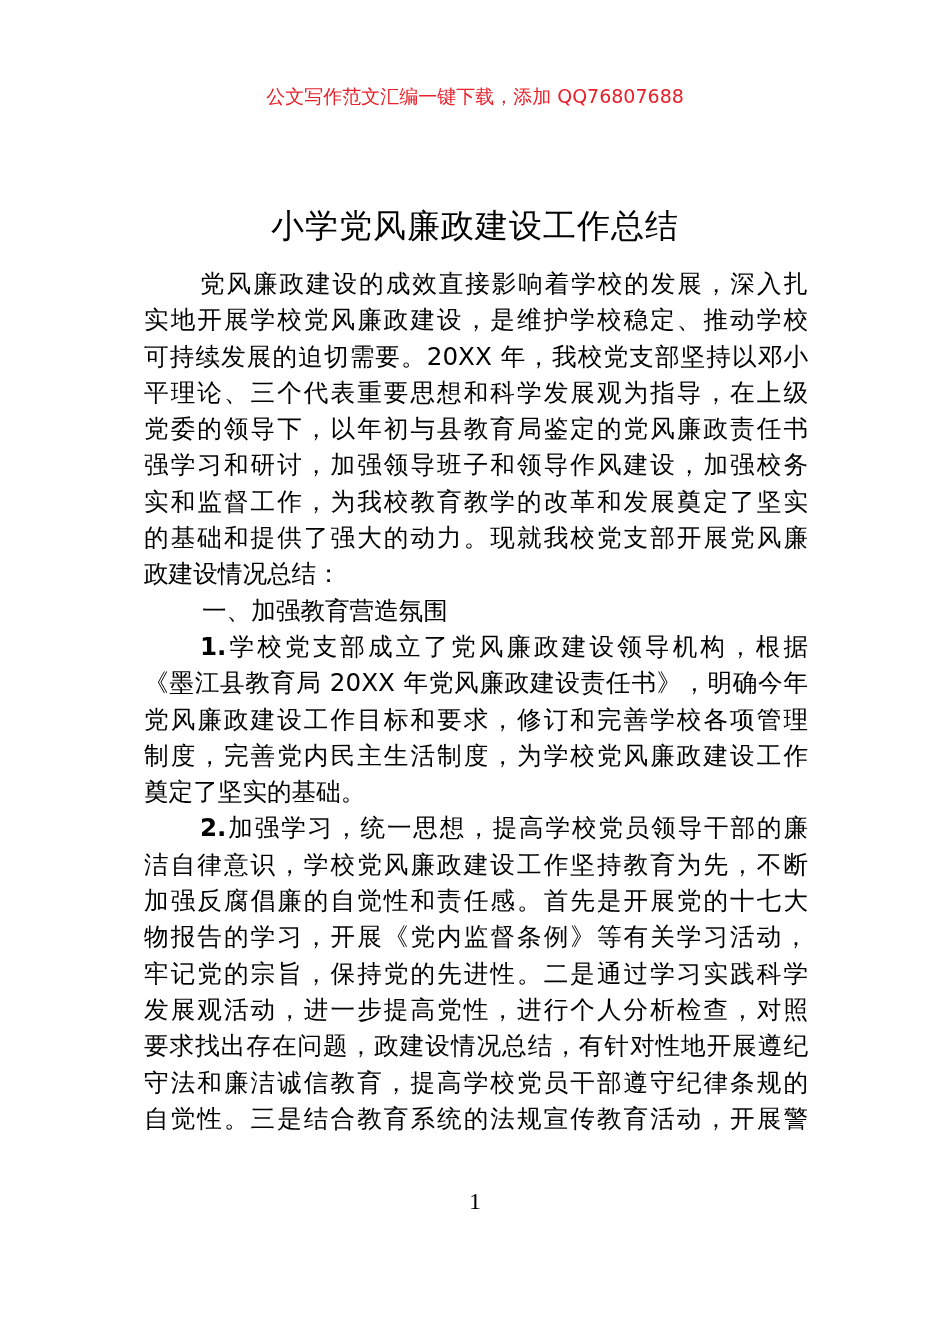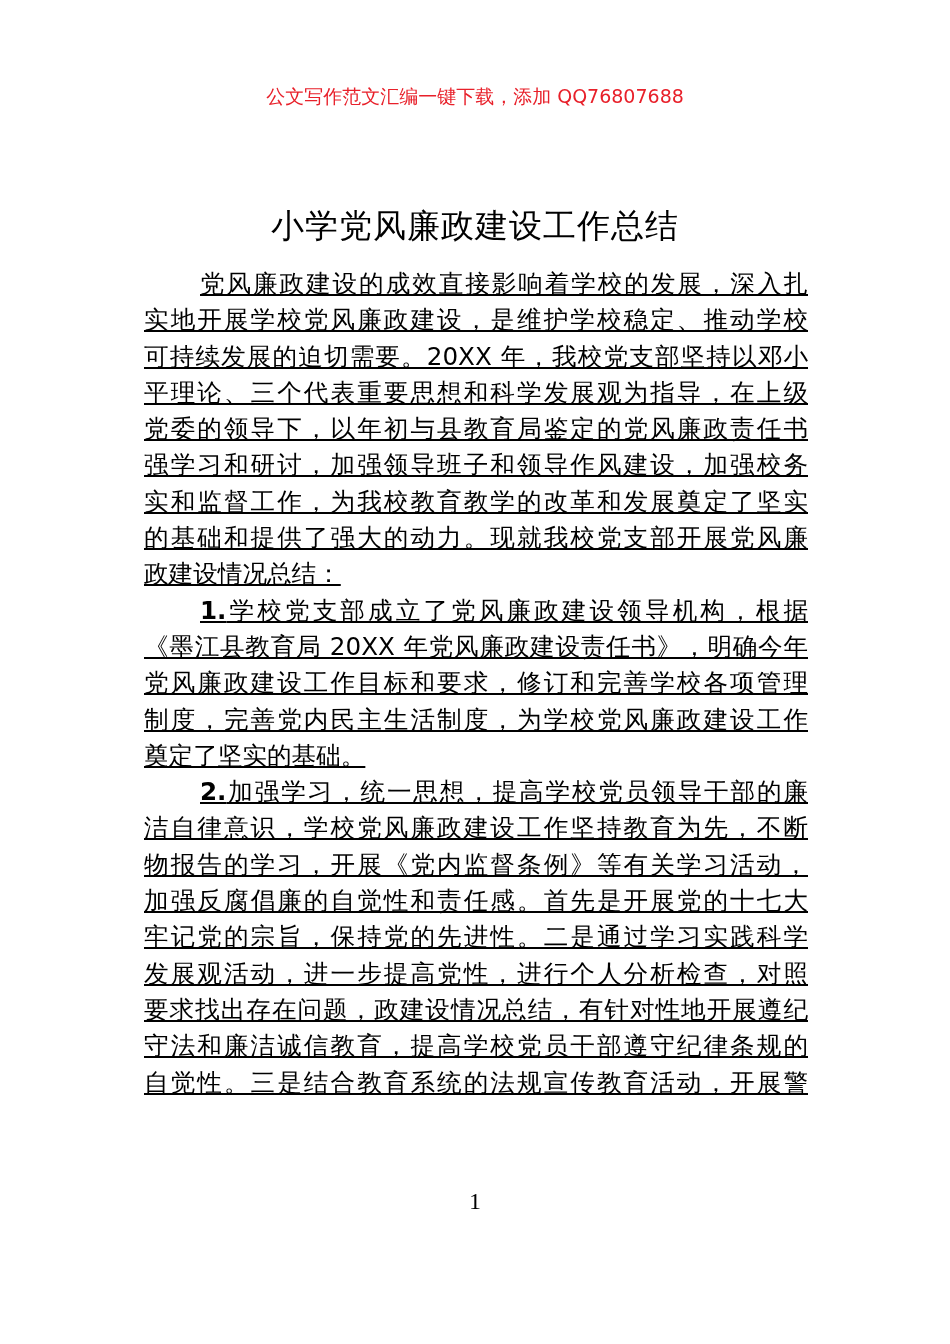--- a/index.html
+++ b/index.html
@@ -3,21 +3,21 @@
 <meta charset="utf-8">
 <style>
   html, body { margin: 0; padding: 0; background: #ffffff; }
   body { width: 950px; height: 1344px; position: relative; overflow: hidden;
          font-family: "DejaVu Sans", "Liberation Sans", sans-serif; color: #000; }
   .page { position: absolute; left: 0; top: 0; width: 950px; height: 1344px; background: #fff; border-radius: 29px; }
   .banner { position: absolute; top: 84px; left: 0; width: 950px; text-align: center;
             color: #e8202a; font-size: 19px; letter-spacing: 0px; }
   .title { position: absolute; top: 176px; left: 0; width: 950px; text-align: center;
            font-size: 33px; letter-spacing: 1px; margin-top: 28px; }
-  .body { position: absolute; top: 266px; left: 144px; width: 664px; text-decoration: underline; }
+  .body { position: absolute; top: 266px; left: 144px; width: 664px; }
   .line { display: block; height: 36.3px; line-height: 36.3px; font-size: 24.6px;
           white-space: nowrap; text-align: justify; text-align-last: justify; }
   .line.last { text-align-last: left; }
   .indent2 { padding-left: 56px; }
   .indent-h { padding-left: 58px; }
   .num { font-weight: bold; }
   .pagenum { position: absolute; top: 1188px; left: 0; width: 950px; text-align: center;
              font-family: "Liberation Serif", "DejaVu Serif", serif; font-size: 24px; }
 </style>
 </head>
@@ -32,31 +32,32 @@
     <span class="line indent2">党风廉政建设的成效直接影响着学校的发展，深入扎</span>
     <span class="line">实地开展学校党风廉政建设，是维护学校稳定、推动学校</span>
     <span class="line">可持续发展的迫切需要。20XX 年，我校党支部坚持以邓小</span>
     <span class="line">平理论、三个代表重要思想和科学发展观为指导，在上级</span>
     <span class="line">党委的领导下，以年初与县教育局鉴定的党风廉政责任书</span>
     <span class="line">强学习和研讨，加强领导班子和领导作风建设，加强校务</span>
     <span class="line">实和监督工作，为我校教育教学的改革和发展奠定了坚实</span>
     <span class="line">的基础和提供了强大的动力。现就我校党支部开展党风廉</span>
     <span class="line last">政建设情况总结：</span>
 
+    <span class="line last indent-h">一、加强教育营造氛围</span>
 
     <span class="line indent2"><b class="num">1.</b><span>学校党支部成立了党风廉政建设领导机构，根据</span></span>
     <span class="line">《墨江县教育局 20XX 年党风廉政建设责任书》，明确今年</span>
     <span class="line">党风廉政建设工作目标和要求，修订和完善学校各项管理</span>
     <span class="line">制度，完善党内民主生活制度，为学校党风廉政建设工作</span>
     <span class="line last">奠定了坚实的基础。</span>
 
     <span class="line indent2"><b class="num">2.</b><span>加强学习，统一思想，提高学校党员领导干部的廉</span></span>
     <span class="line">洁自律意识，学校党风廉政建设工作坚持教育为先，不断</span>
+    <span class="line">加强反腐倡廉的自觉性和责任感。首先是开展党的十七大</span>
     <span class="line">物报告的学习，开展《党内监督条例》等有关学习活动，</span>
-    <span class="line">加强反腐倡廉的自觉性和责任感。首先是开展党的十七大</span>
     <span class="line">牢记党的宗旨，保持党的先进性。二是通过学习实践科学</span>
     <span class="line">发展观活动，进一步提高党性，进行个人分析检查，对照</span>
     <span class="line">要求找出存在问题，政建设情况总结，有针对性地开展遵纪</span>
     <span class="line">守法和廉洁诚信教育，提高学校党员干部遵守纪律条规的</span>
     <span class="line">自觉性。三是结合教育系统的法规宣传教育活动，开展警</span>
   </div>
 
   <div class="pagenum">1</div>
 </div>
 

